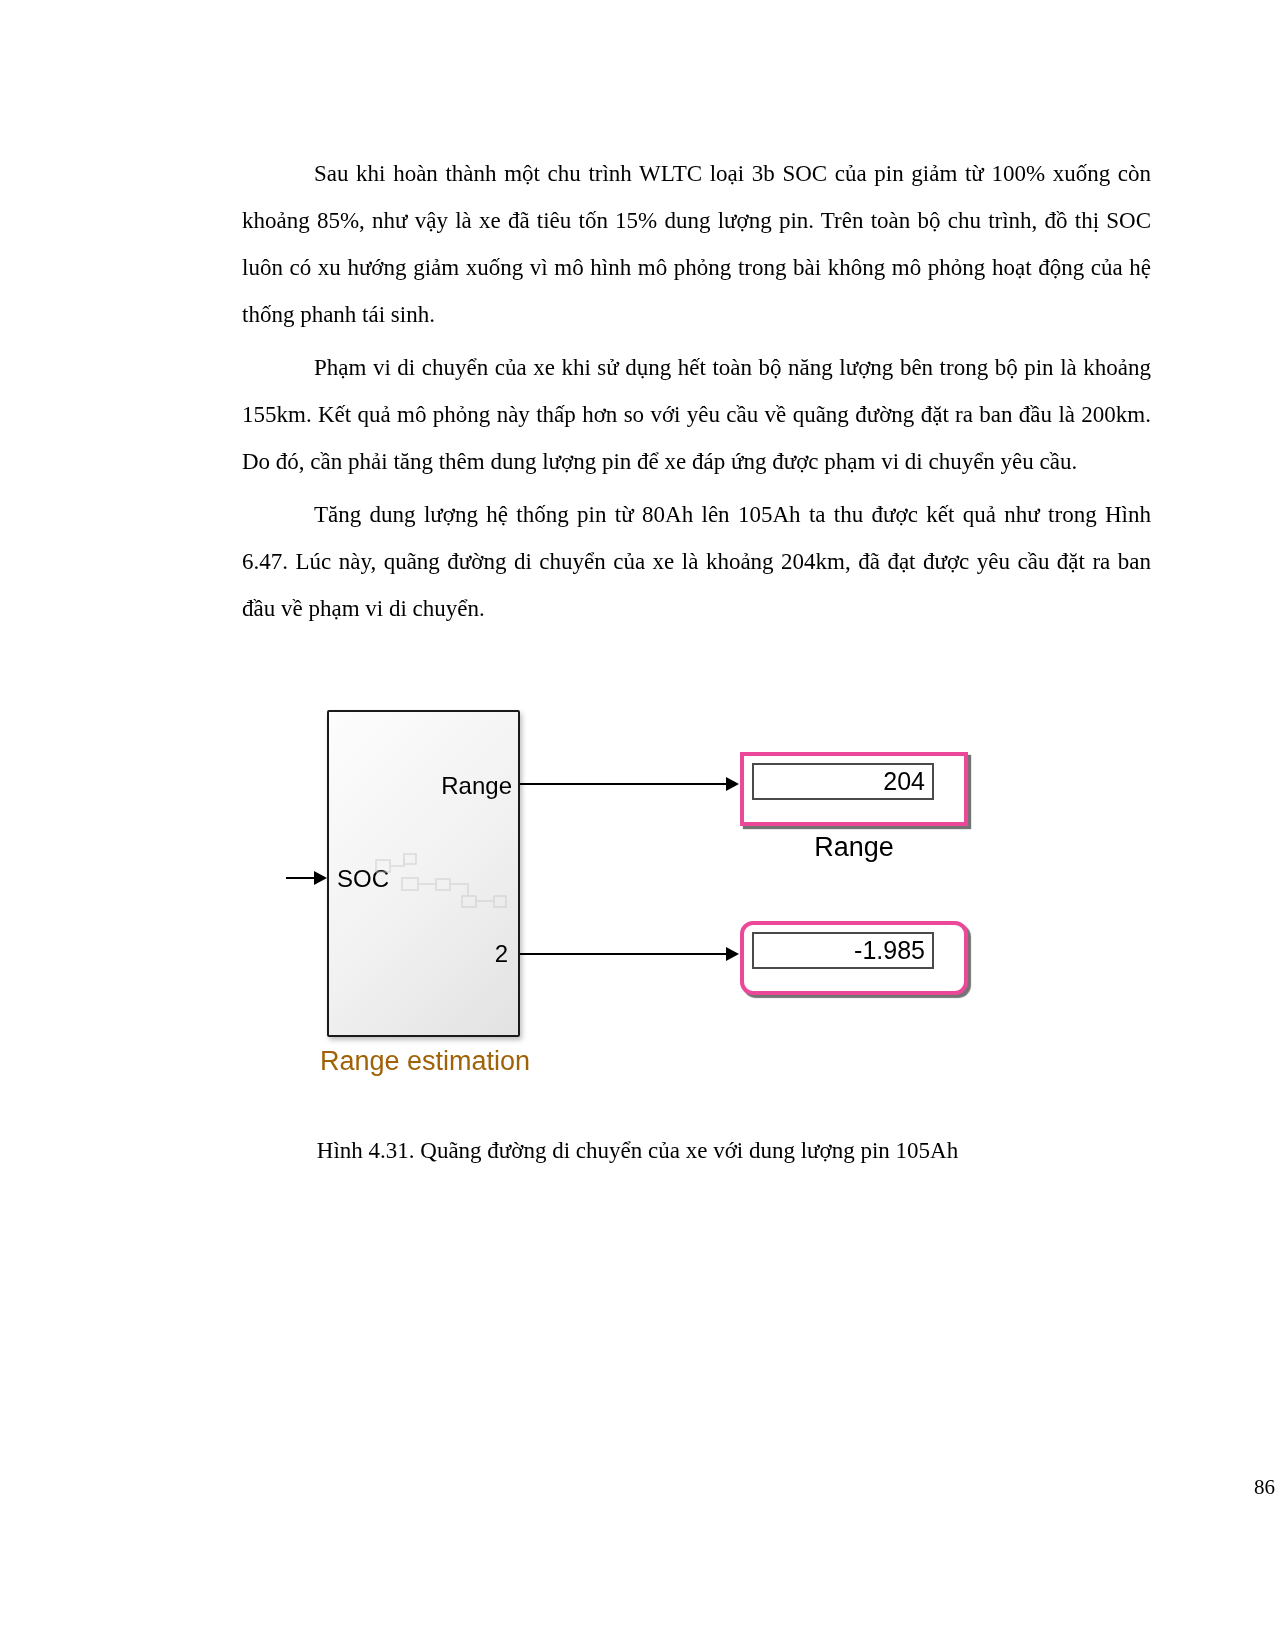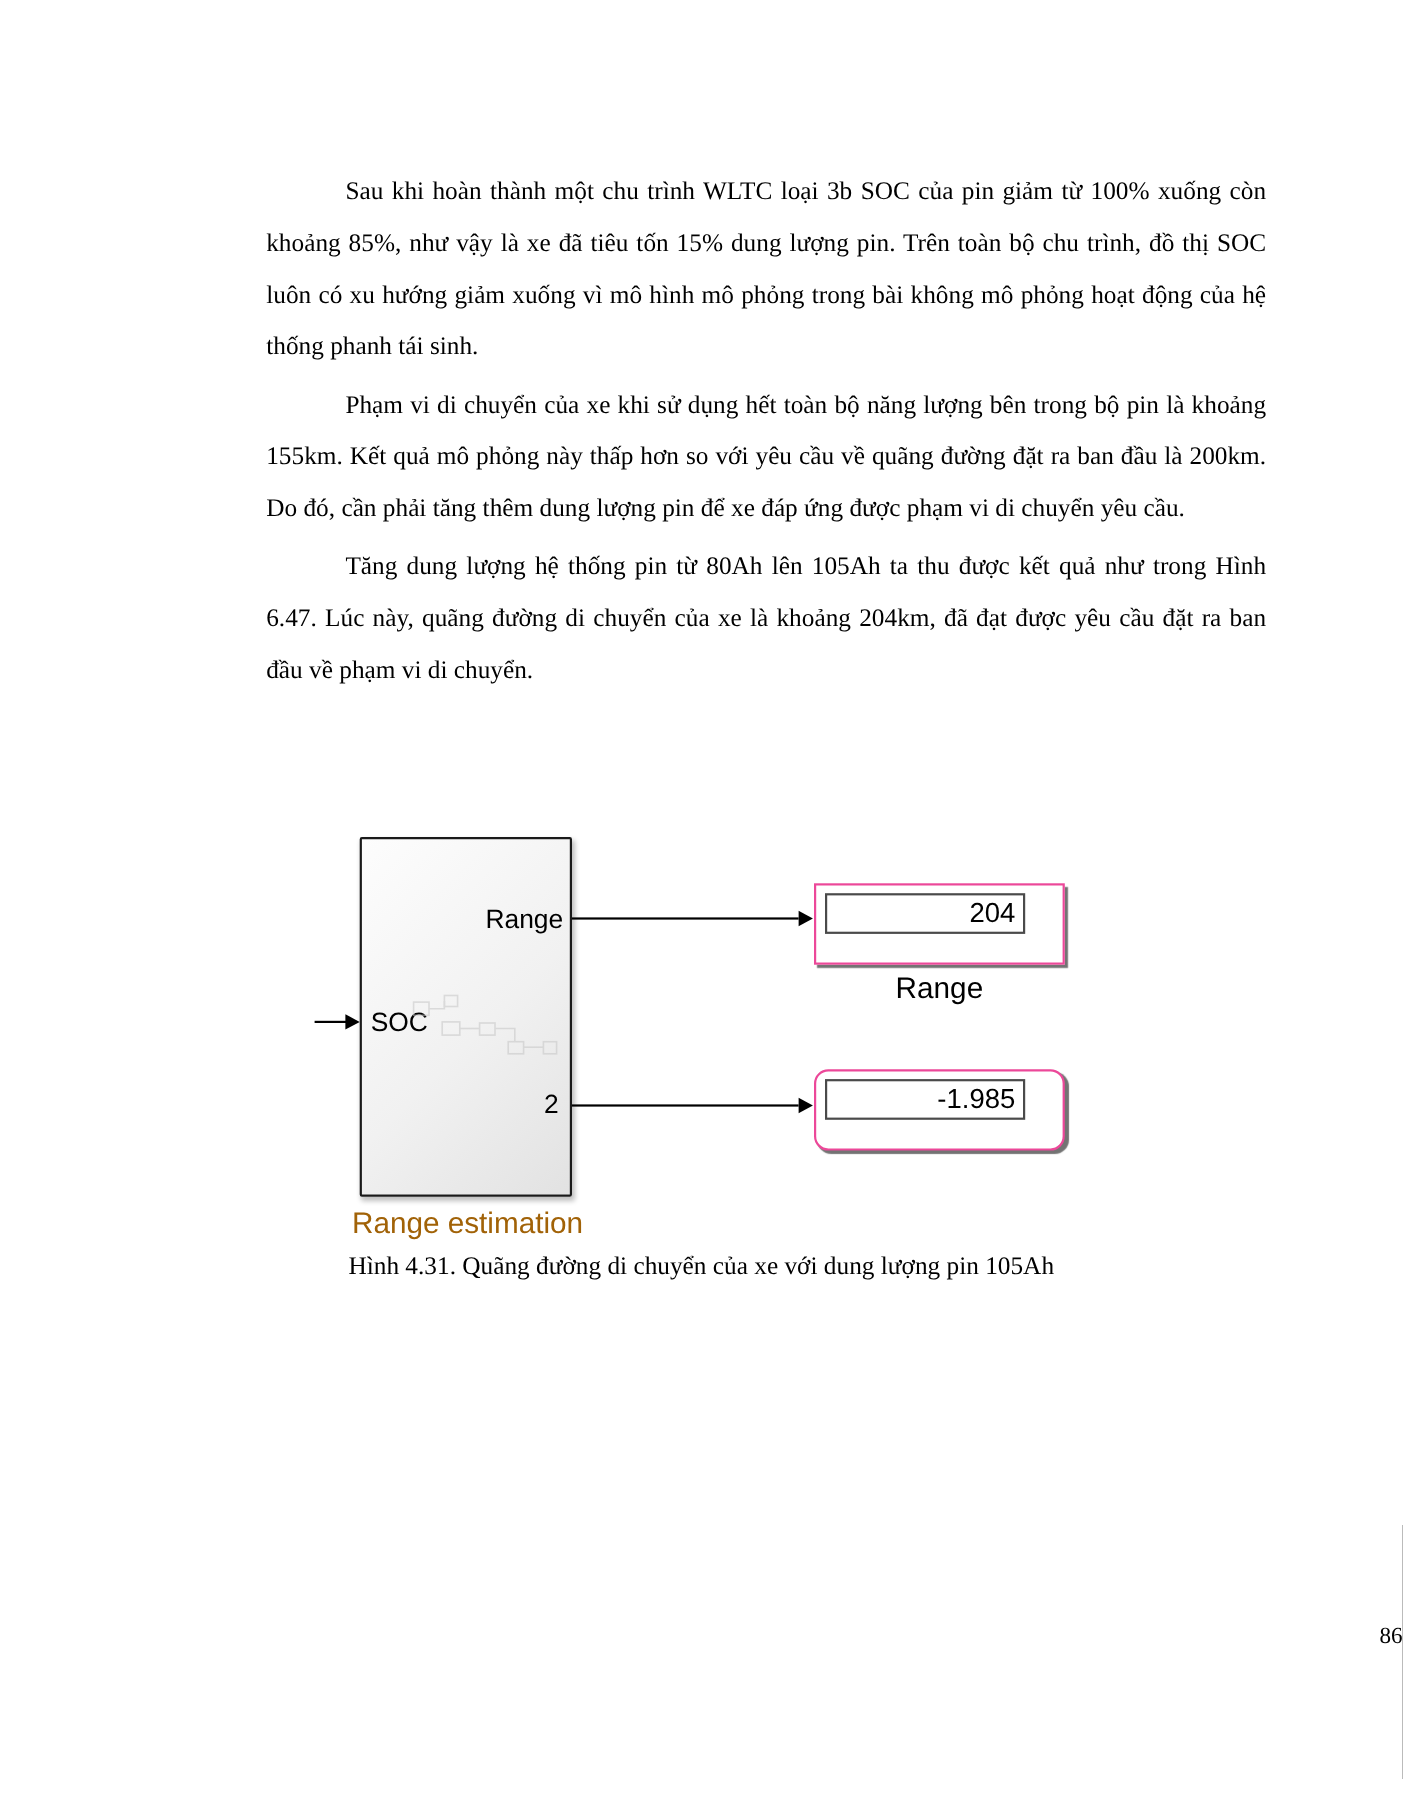--- a/index.html
+++ b/index.html
@@ -21,21 +21,21 @@
     text-align:justify;
     margin-left:46px;
   }
   .body-text p{
     margin:0 0 6px 0;
     text-indent:72px;
   }
   
   .diagram{
     position:absolute;
-    left:0;top:750px;
+    left:0;top:699px;
     width:1184px;height:400px;
     font-family:"Liberation Sans", sans-serif;
   }
   .main-block{
     position:absolute;
     left:327px;top:11px;
     width:193px;height:327px;
     background:linear-gradient(135deg,#fdfdfd 0%,#f1f1f1 55%,#e2e2e2 100%);
     border:2px solid #1a1a1a;
     border-radius:2px;
@@ -57,21 +57,21 @@
   .arrow-head{
     position:absolute;width:0;height:0;
     border-top:7px solid transparent;
     border-bottom:7px solid transparent;
     border-left:13px solid #000;
   }
   .display-block{
     position:absolute;
     width:228px;height:74px;
     background:#fff;
-    border:2px solid #ec4899;
+    border:4px solid #ec4899;
     box-shadow:3px 3px 1px rgba(0,0,0,0.55);
     box-sizing:border-box;
   }
   .display-field{
     position:absolute;
     left:8px;top:7px;
     width:182px;height:37px;
     border:2px solid #4a4a4a;
     box-sizing:border-box;
     font-size:25px;

